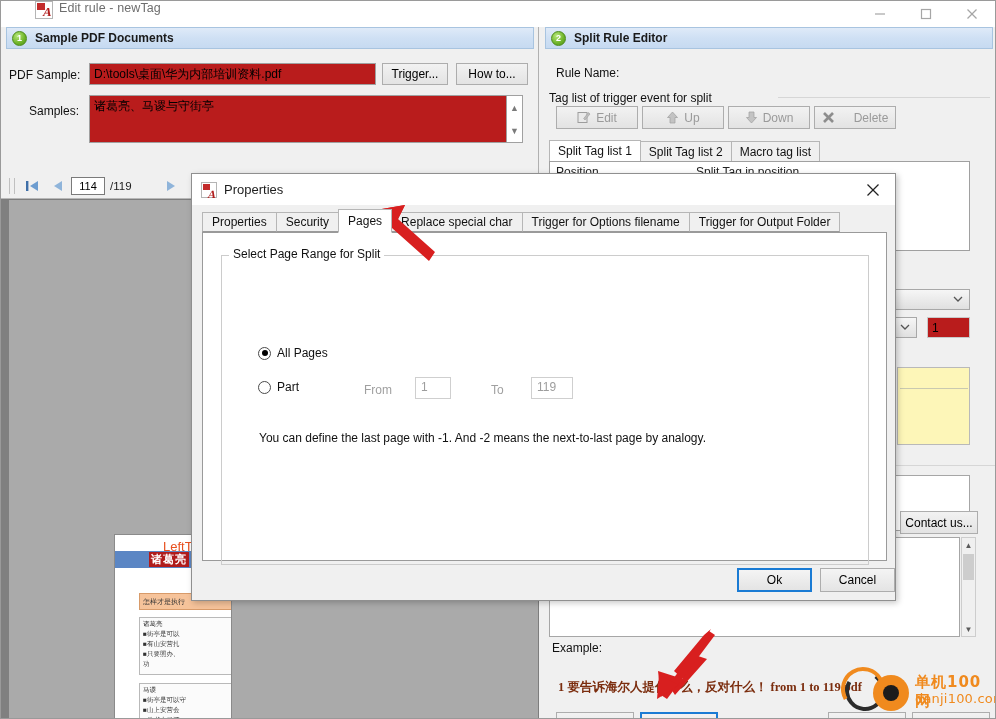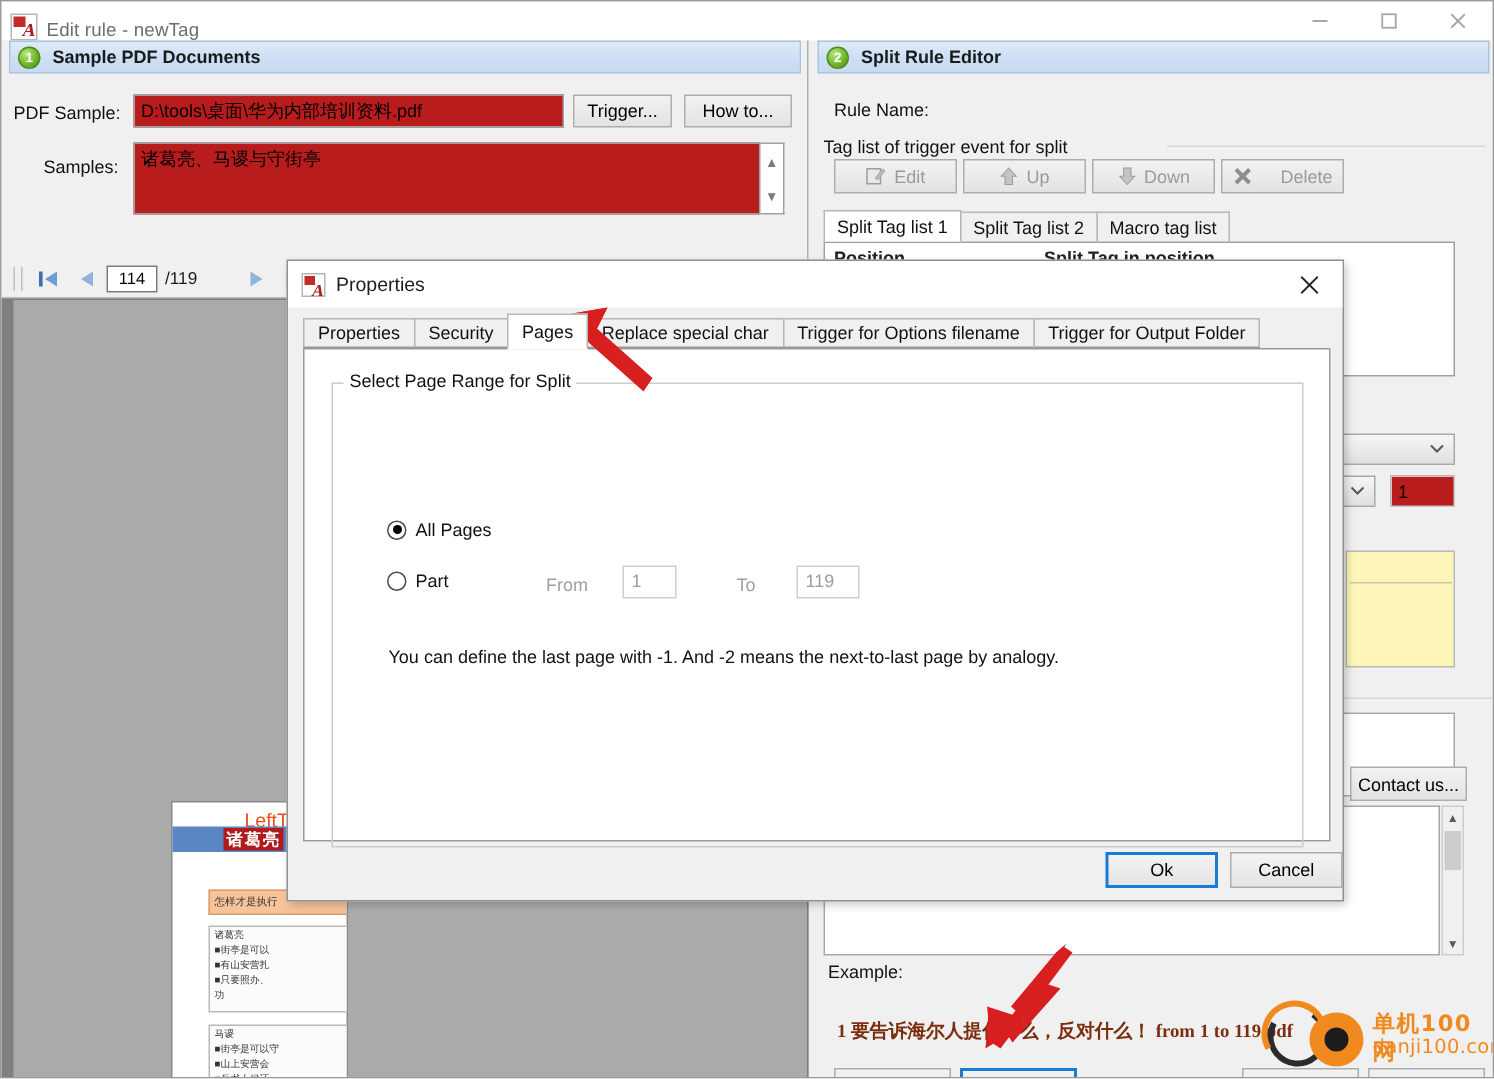--- a/index.html
+++ b/index.html
@@ -17,21 +17,21 @@
     width: 996px; height: 719px;
     background: #f0f0f0;
     border: 1px solid #9a9a9a;
     overflow: hidden;
   }
 
   
   .titlebar {
     position: absolute; left: 0; top: 0; width: 994px; height: 26px;
     background: #ffffff;
-    display: flex; align-items: flex-end;
+    display: flex; align-items: flex-start; padding-left: 28px;
   }
   .app-icon {
     width: 18px; height: 18px; margin-left: 6px; margin-right: 6px;
     position: relative; flex: none;
     background: #ffffff; border: 1px solid #b5b5b5;
   }
   .app-icon::before {
     content: ""; position: absolute; left: 1px; top: 1px; width: 8px; height: 7px;
     background: #c32b2b;
   }
@@ -149,21 +149,21 @@
   .tabstrip { position:absolute; display:flex; align-items:flex-end; height:21px;}
   .tab {
     height:20px; padding:0 8px; font-size:12px;
     background:#f0f0f0; border:1px solid #b6b6b6; border-bottom:none;
     display:flex;align-items:center; margin-right:-1px; color:#111;
   }
   .tab.active { background:#ffffff; height:21px; position:relative; z-index:2;}
   .listhdr {
     position:absolute; background:#fff; border:1px solid #a0a0a0;
   }
-  .listhdr .hrow { display:flex; font-size:12px; color:#222; padding:3px 6px;font-weight:bold; }
+  .listhdr .hrow { display:flex; font-size:12px; color:#222; padding:3px 6px; }
   .yellowbox {
     position:absolute; background:#fdf6b8; border:1px solid #b9b9b9;
   }
   .combo {
     position:absolute; background:linear-gradient(to bottom,#f6f6f6,#e0e0e0);
     border:1px solid #a8a8a8; display:flex; align-items:center; justify-content:flex-end;
     padding-right:6px; color:#4a4a4a;
   }
   .wbox { position:absolute; background:#fff; border:1px solid #a6a6a6; }
   .scrollv {

